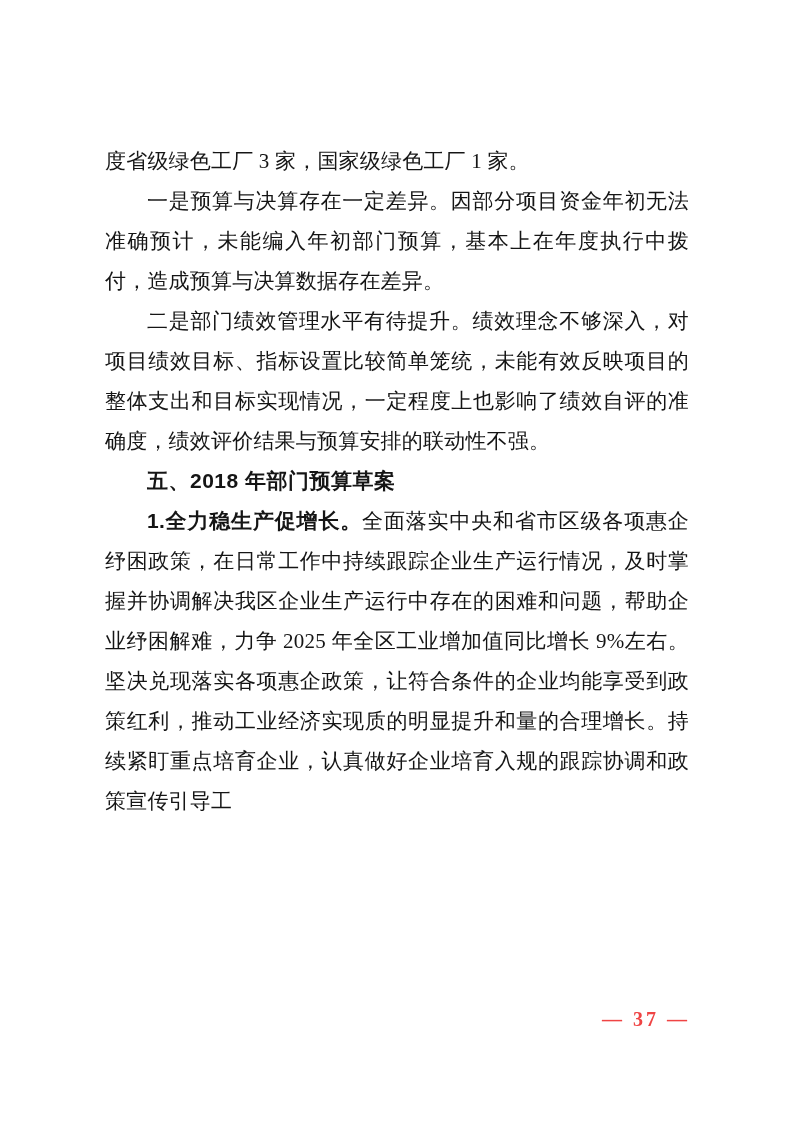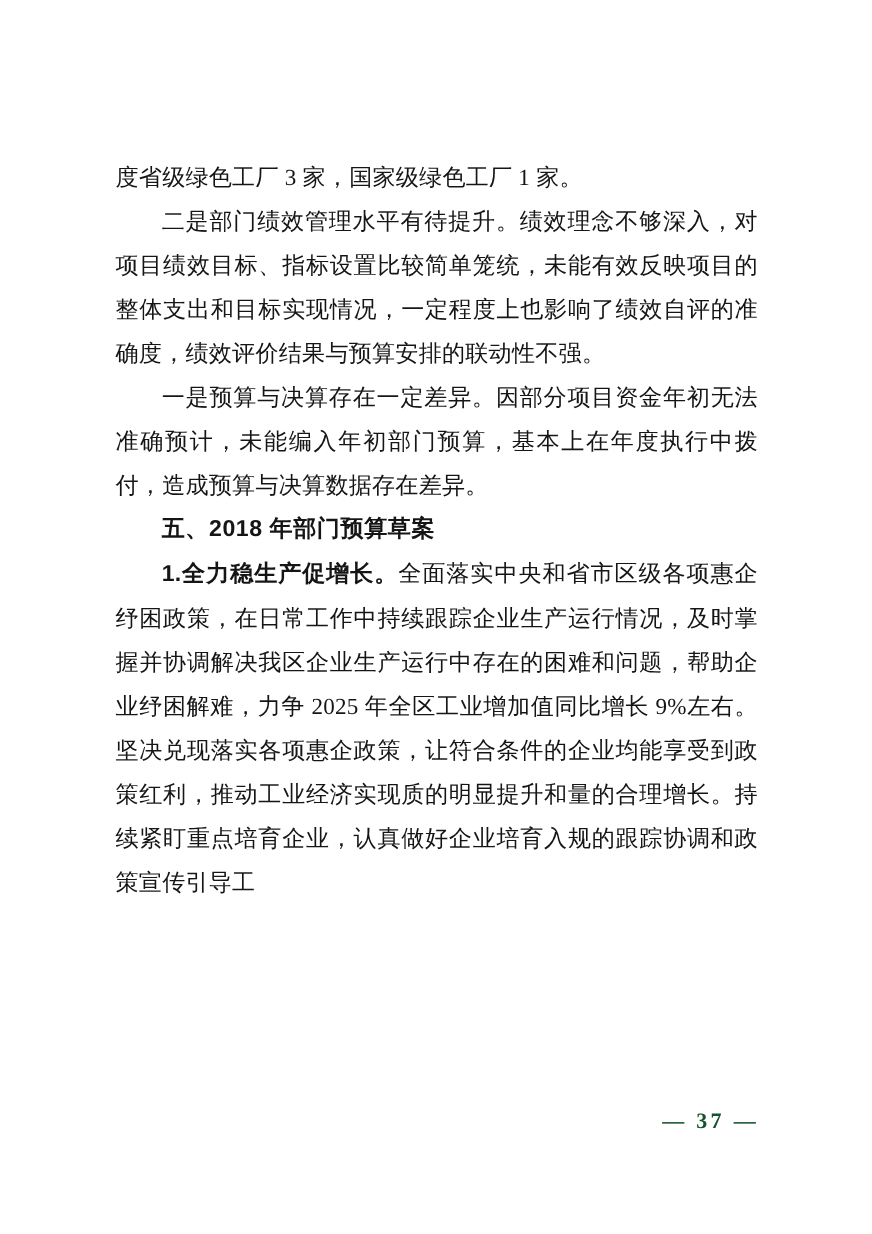--- a/index.html
+++ b/index.html
@@ -54,42 +54,42 @@
       font-weight: 700;
     }
     .page-footer {
       position: absolute;
       top: 1008px;
       right: 103px;
       font-size: 20px;
       font-weight: 700;
       letter-spacing: 3px;
       font-family: "Liberation Serif", "DejaVu Serif", serif;
-      color: #14532d;
+      color: #ef4444;
       white-space: nowrap;
       margin-left: 46px;
     }
   </style>
 </head>
 <body>
 
 <div class="page">
   <div class="text-area">
 
     <p class="body">
       <span>度省级绿色工厂 3 家，国家级绿色工厂 1 家。</span>
     </p>
 
 
     <p class="para-indent">
-      <span class="lead-kai">二是部门绩效管理水平有待提升。</span><span>绩效理念不够深入，对项目绩效目标、指标设置比较简单笼统，未能有效反映项目的整体支出和目标实现情况，一定程度上也影响了绩效自评的准确度，绩效评价结果与预算安排的联动性不强。</span>
+      <span class="lead-kai">一是预算与决算存在一定差异。</span><span>因部分项目资金年初无法准确预计，未能编入年初部门预算，基本上在年度执行中拨付，造成预算与决算数据存在差异。</span>
     </p>
 
     <p class="para-indent">
-      <span class="lead-kai">一是预算与决算存在一定差异。</span><span>因部分项目资金年初无法准确预计，未能编入年初部门预算，基本上在年度执行中拨付，造成预算与决算数据存在差异。</span>
+      <span class="lead-kai">二是部门绩效管理水平有待提升。</span><span>绩效理念不够深入，对项目绩效目标、指标设置比较简单笼统，未能有效反映项目的整体支出和目标实现情况，一定程度上也影响了绩效自评的准确度，绩效评价结果与预算安排的联动性不强。</span>
     </p>
 
     <p class="heading">
       <span>五、2018 年部门预算草案</span>
     </p>
 
 
 
     <p class="para-indent">
       <span class="lead-bold">1.全力稳生产促增长。</span><span>全面落实中央和省市区级各项惠企纾困政策，在日常工作中持续跟踪企业生产运行情况，及时掌握并协调解决我区企业生产运行中存在的困难和问题，帮助企业纾困解难，力争 2025 年全区工业增加值同比增长 9%左右。坚决兑现落实各项惠企政策，让符合条件的企业均能享受到政策红利，推动工业经济实现质的明显提升和量的合理增长。持续紧盯重点培育企业，认真做好企业培育入规的跟踪协调和政策宣传引导工</span>

